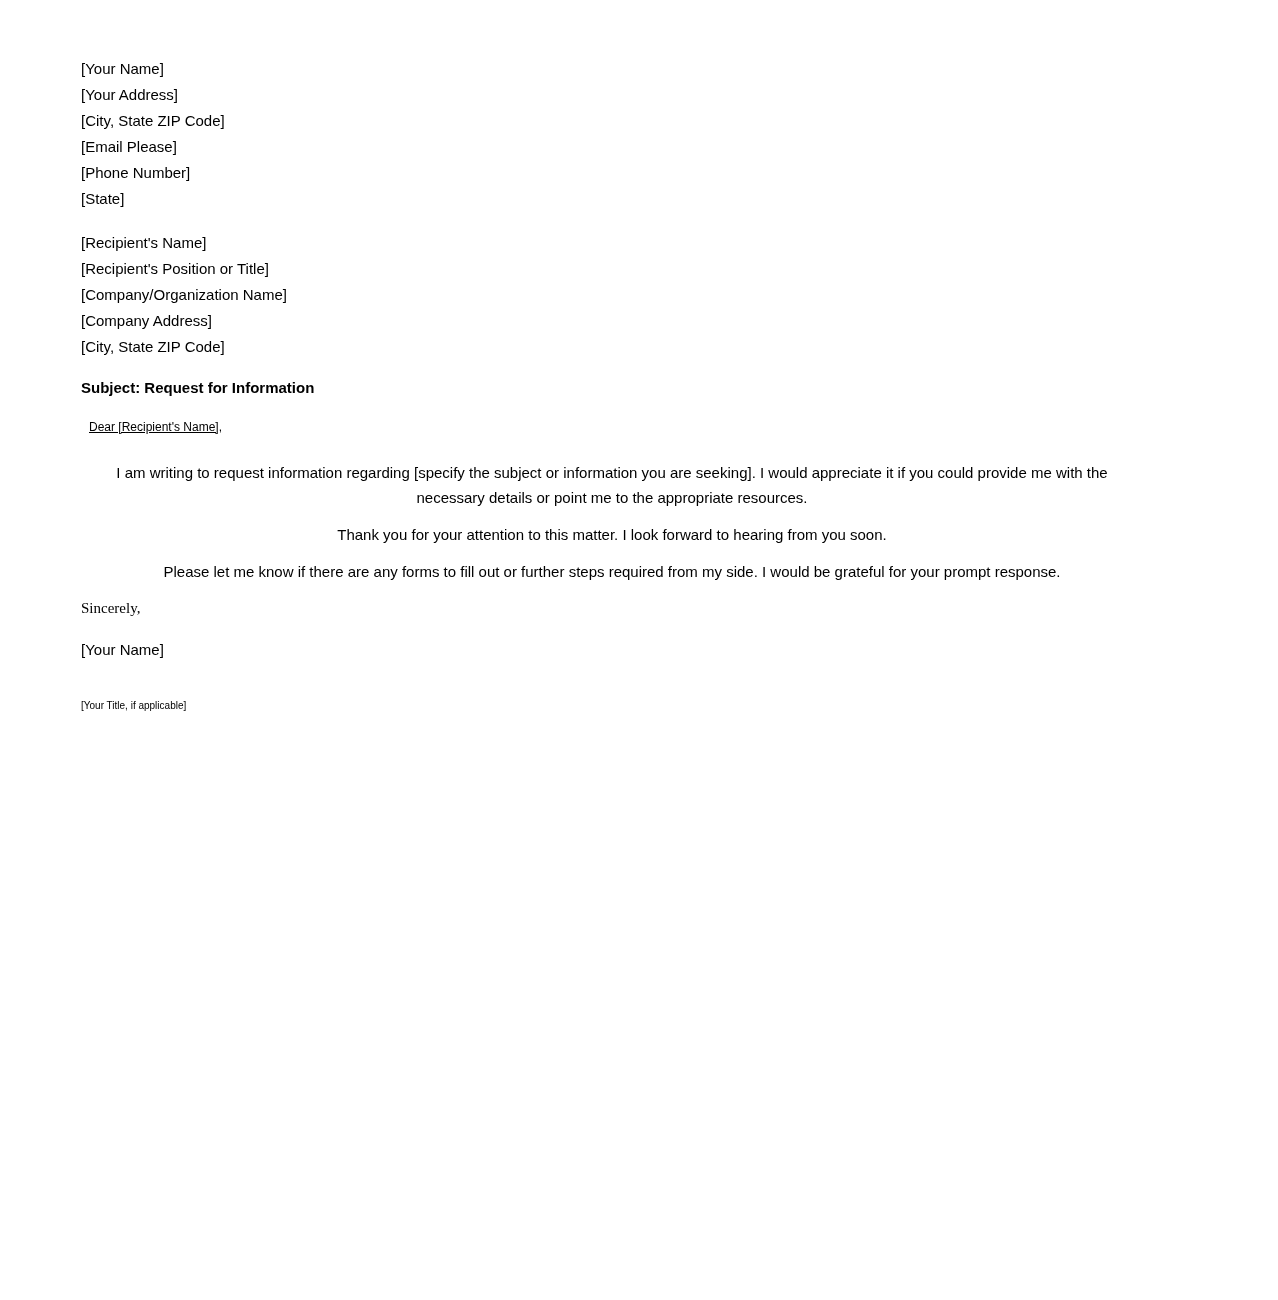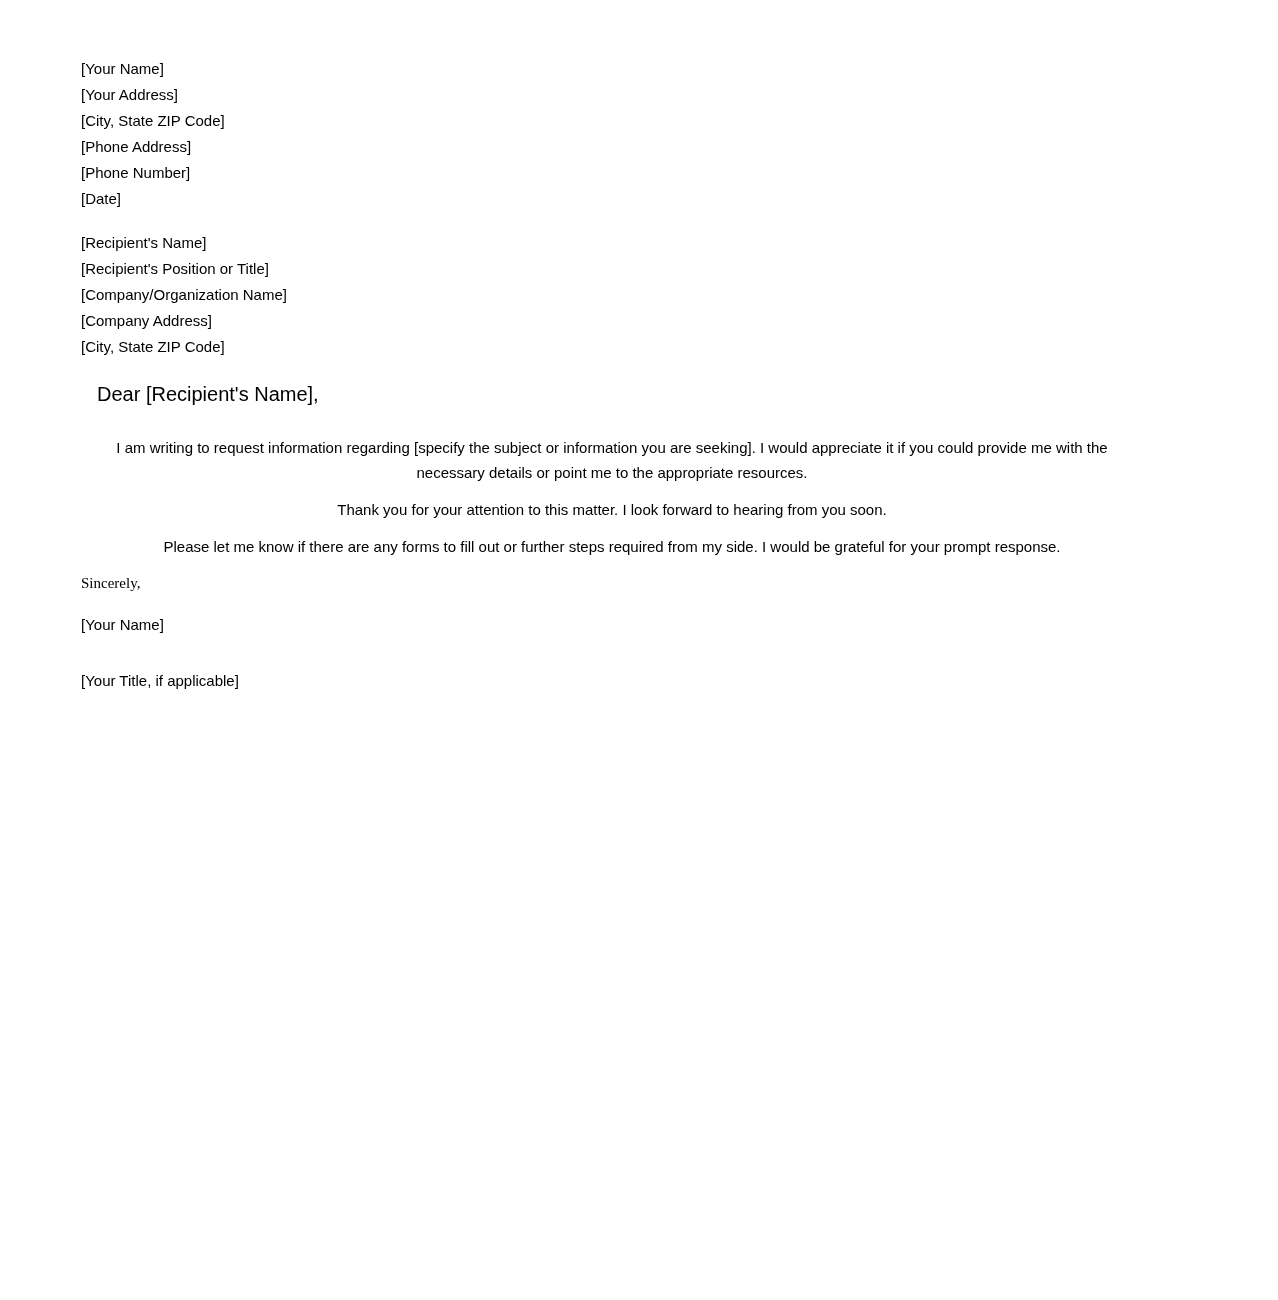--- a/index.html
+++ b/index.html
@@ -38,24 +38,25 @@
     height: 18px;
   }
   .subject {
     font-size: 15px;
     font-weight: bold;
     line-height: 26px;
     margin: 0;
     padding-top: 15px;
   }
   .salutation {
-    font-size: 20px;
+    font-size: 12px;
     line-height: 26px;
-    margin: 16px;
+    margin: 8px;
     padding-top: 5px;
+    text-decoration: underline;
   }
   .para {
     font-size: 15px;
     line-height: 25px;
     margin: 0;
     padding-top: 12px;
     text-align: center;
   }
   .closing {
     font-size: 15px;
@@ -64,51 +65,52 @@
     padding-top: 11px;
     font-family: Liberation Serif, serif;
   }
   .signature-name {
     font-size: 15px;
     line-height: 26px;
     margin: 0;
     padding-top: 16px;
   }
   .signature-title {
-    font-size: 15px;
+    font-size: 10px;
     line-height: 26px;
     margin: 0;
     padding-top: 30px;
   }
 </style>
 </head>
 <body>
 
 <div class="page">
   <div class="doc">
 
     <div class="addr-block">
       <div class="addr-line">[Your Name]</div>
       <div class="addr-line">[Your Address]</div>
       <div class="addr-line">[City, State ZIP Code]</div>
-      <div class="addr-line">[Phone Address]</div>
+      <div class="addr-line">[Email Please]</div>
       <div class="addr-line">[Phone Number]</div>
-      <div class="addr-line">[Date]</div>
+      <div class="addr-line">[State]</div>
     </div>
 
     <div class="block-gap"></div>
 
     <div class="addr-block">
       <div class="addr-line">[Recipient's Name]</div>
       <div class="addr-line">[Recipient's Position or Title]</div>
       <div class="addr-line">[Company/Organization Name]</div>
       <div class="addr-line">[Company Address]</div>
       <div class="addr-line">[City, State ZIP Code]</div>
     </div>
 
+    <p class="subject">Subject: Request for Information</p>
 
     <p class="salutation">Dear [Recipient's Name],</p>
 
     <p class="para">I am writing to request information regarding [specify the subject or information you are seeking]. I would appreciate it if you could provide me with the necessary details or point me to the appropriate resources.</p>
     <p class="para">Thank you for your attention to this matter. I look forward to hearing from you soon.</p>
     <p class="para">Please let me know if there are any forms to fill out or further steps required from my side. I would be grateful for your prompt response.</p>
 
     <p class="closing">Sincerely,</p>
 
     <p class="signature-name">[Your Name]</p>

